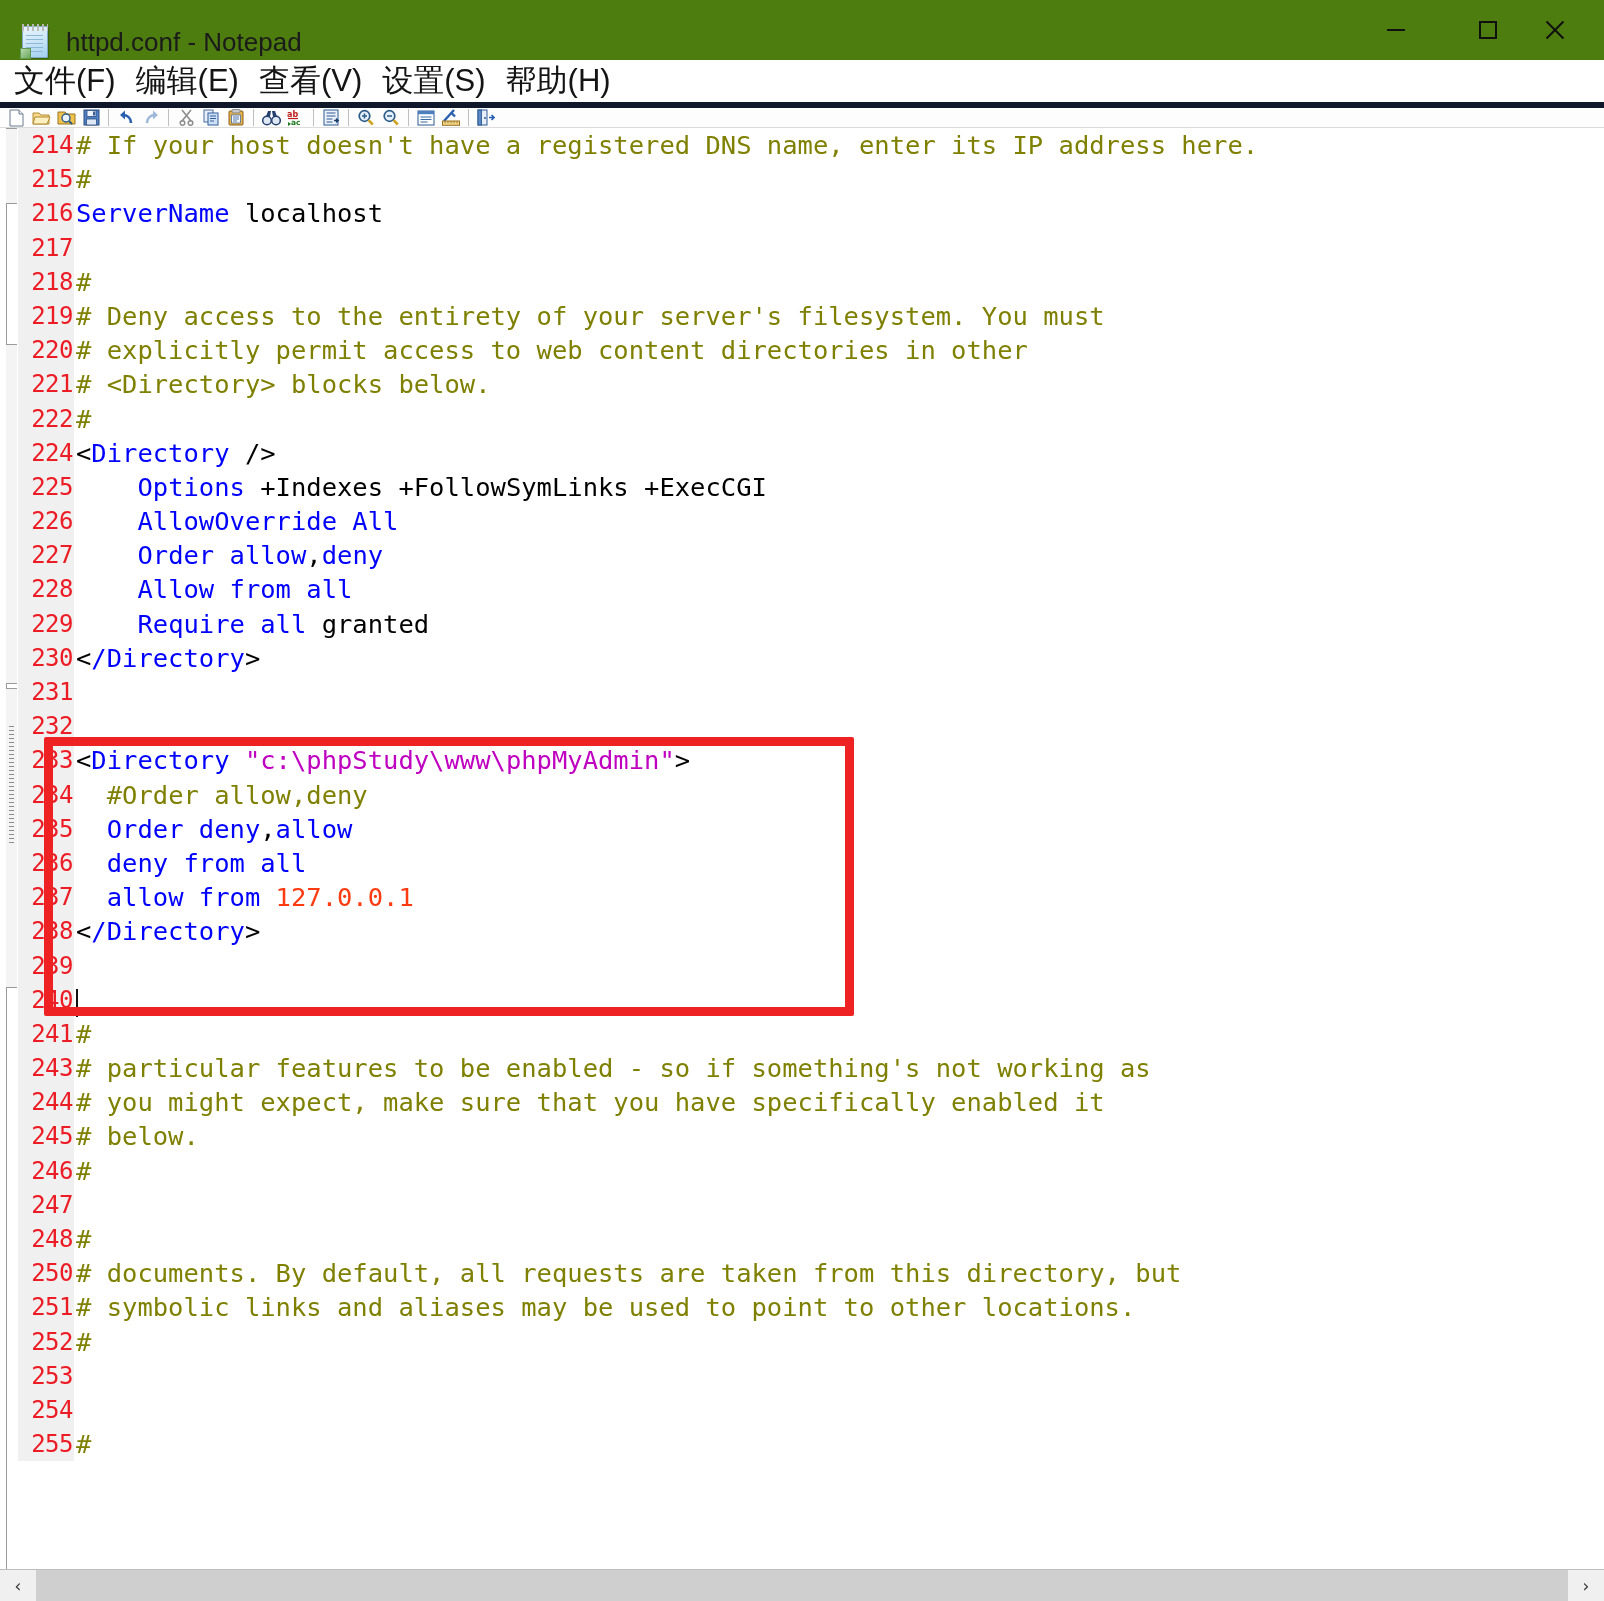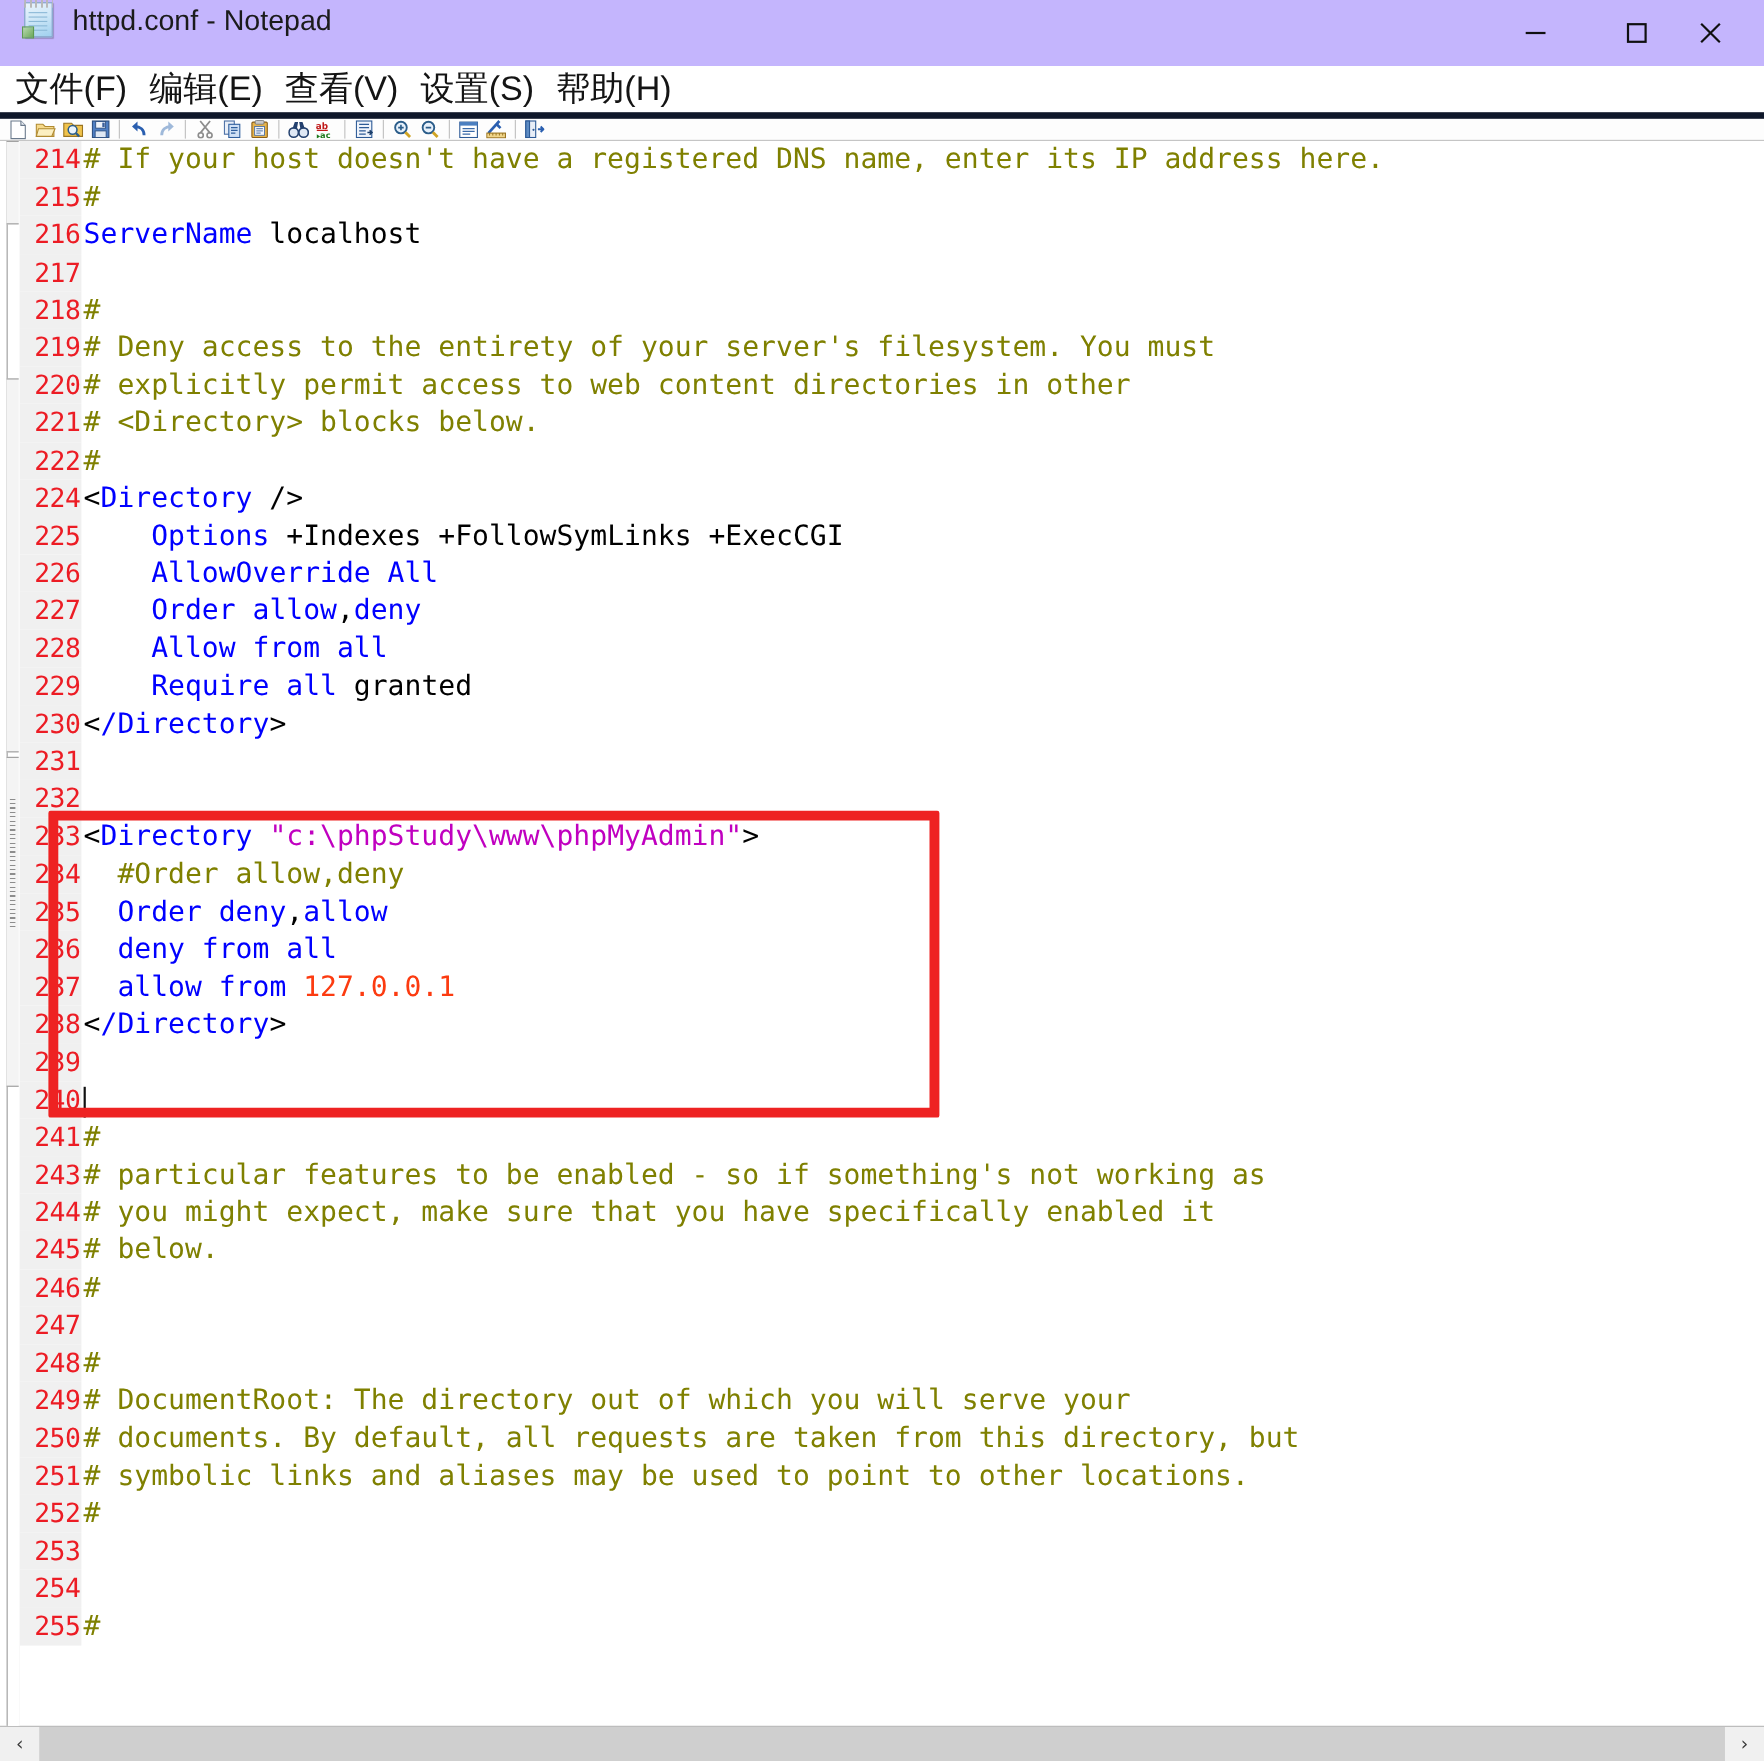--- a/index.html
+++ b/index.html
@@ -16,22 +16,22 @@
     background: #ffffff;
     display: flex;
     flex-direction: column;
   }
 
   
   .titlebar {
     height: 60px;
     flex: 0 0 60px;
     display: flex;
-    align-items: flex-start;
-    background: #c4b5fd;
+    align-items: flex-end;
+    background: #4d7c0f;
     position: relative;
   }
   .title-left {
     display: flex;
     align-items: center;
     padding-left: 18px;
     gap: 14px;
   }
   .app-icon {
     width: 34px; height: 36px;
@@ -484,21 +484,20 @@
           <div class="row"><div class="gutter">238</div><div class="code"><span class="pl">&lt;</span><span class="kw">/Directory</span><span class="pl">&gt;</span></div></div>
           <div class="row"><div class="gutter">239</div><div class="code"><span class="pl"></span></div></div>
           <div class="row"><div class="gutter">240</div><div class="code"><span class="pl"></span><span class="caret"></span></div></div>
           <div class="row"><div class="gutter">241</div><div class="code"><span class="cm">#</span></div></div>
           <div class="row"><div class="gutter">243</div><div class="code"><span class="cm"># particular features to be enabled - so if something's not working as</span></div></div>
           <div class="row"><div class="gutter">244</div><div class="code"><span class="cm"># you might expect, make sure that you have specifically enabled it</span></div></div>
           <div class="row"><div class="gutter">245</div><div class="code"><span class="cm"># below.</span></div></div>
           <div class="row"><div class="gutter">246</div><div class="code"><span class="cm">#</span></div></div>
           <div class="row"><div class="gutter">247</div><div class="code"><span class="pl"></span></div></div>
           <div class="row"><div class="gutter">248</div><div class="code"><span class="cm">#</span></div></div>
-          <div class="row"><div class="gutter">249</div><div class="code"><span class="cm"># DocumentRoot: The directory out of which you will serve your</span></div></div>
           <div class="row"><div class="gutter">250</div><div class="code"><span class="cm"># documents. By default, all requests are taken from this directory, but</span></div></div>
           <div class="row"><div class="gutter">251</div><div class="code"><span class="cm"># symbolic links and aliases may be used to point to other locations.</span></div></div>
           <div class="row"><div class="gutter">252</div><div class="code"><span class="cm">#</span></div></div>
           <div class="row"><div class="gutter">253</div><div class="code"><span class="pl"></span></div></div>
           <div class="row"><div class="gutter">254</div><div class="code"><span class="pl"></span></div></div>
           <div class="row"><div class="gutter">255</div><div class="code"><span class="cm">#</span></div></div>
         </div>
       <div class="annot-box" id="annot-box" style="left: 26px; top: 608.6px; width: 810px; height: 279.6px;"></div>
     </div>
   </div>

